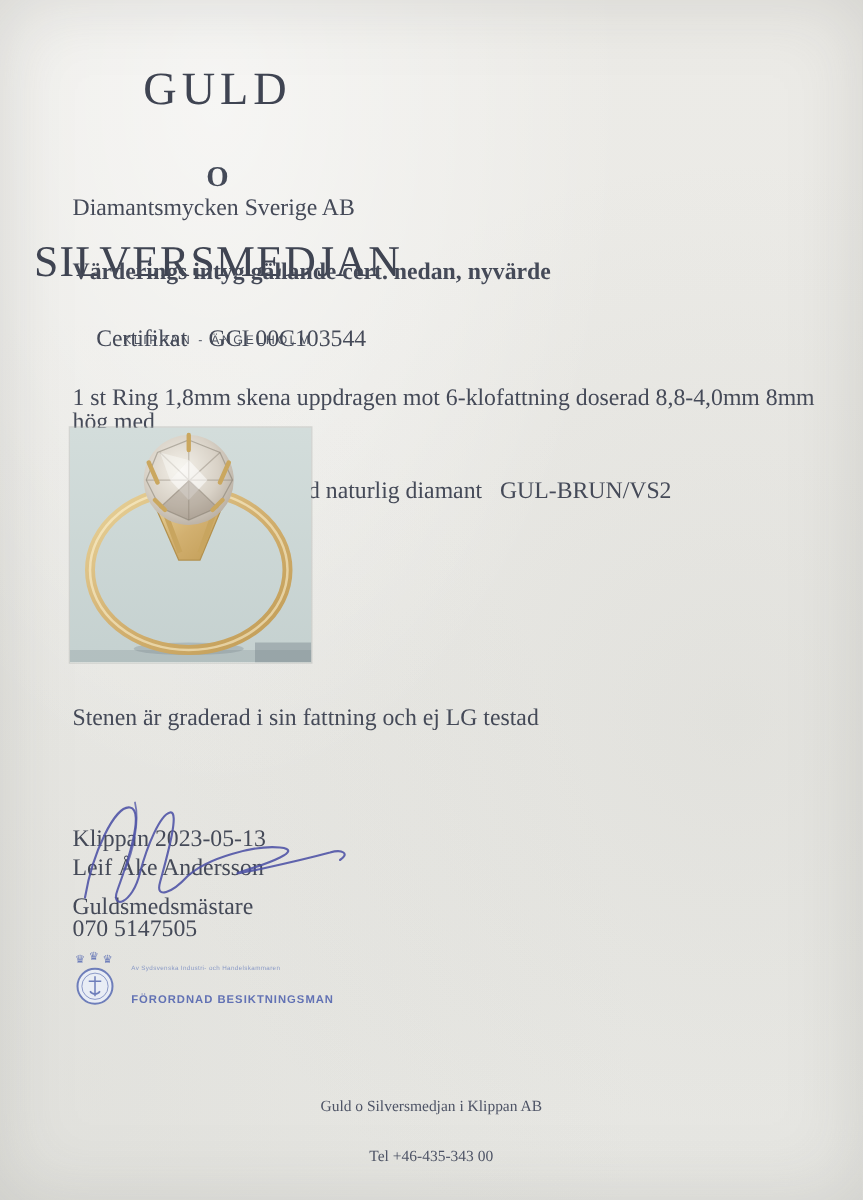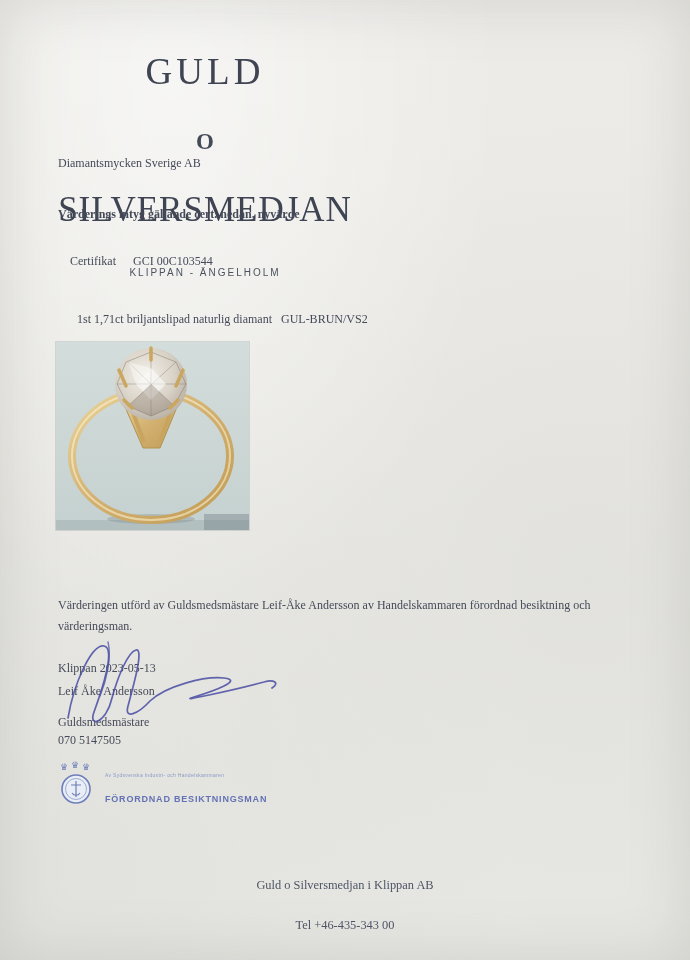--- a/index.html
+++ b/index.html
@@ -13,27 +13,27 @@
     background:
       radial-gradient(ellipse at 25% 8%, rgba(255,255,255,.55), transparent 45%),
       radial-gradient(ellipse at 85% 60%, rgba(190,190,184,.18), transparent 55%),
       radial-gradient(ellipse at 10% 90%, rgba(200,200,194,.20), transparent 50%),
       linear-gradient(#ecebe7, #e8e8e4);
     box-shadow: inset 0 0 60px rgba(125,125,118,.22);
     color:#474c5a;
   }
   .abs{position:absolute;white-space:pre-wrap;}
   
-  .hdr{left:0;top:16px;width:348px;text-align:center;color:#3f4452;margin-left:31px;}
+  .hdr{left:0;top:16px;width:348px;text-align:center;color:#3f4452;}
   .hdr-guld{font-size:37px;letter-spacing:4px;line-height:40px;}
   .hdr-o{font-size:23px;line-height:26px;margin-top:1px;font-weight:600;color:#444a58;}
   .hdr-silver{font-size:35px;letter-spacing:1px;line-height:36px;margin-top:1px;}
   .hdr-sub{font-family:"Liberation Sans", sans-serif;font-size:10px;letter-spacing:2px;color:#4c5260;margin-top:3px;}
   
-  .t{font-size:12px;color:#454a58;}
+  .t{font-size:19px;color:#454a58;}
   .indent{padding-left:19px;}
   .desc{line-height:18.5px;}
   .wide{width:585px;line-height:20.5px;}
   
   .photo{left:56px;top:342px;width:193px;height:188px;box-shadow:0 0 0 1px rgba(160,165,162,.35);}
   
   .stamp{left:53px;top:760px;display:flex;align-items:center;gap:6px;}
   .stamp-text{display:flex;flex-direction:column;justify-content:center;margin-top:8px;}
   .stamp-l1{font-family:"Liberation Sans", sans-serif;font-size:5px;color:#8a9ac6;letter-spacing:.3px;}
   .stamp-l2{font-family:"Liberation Sans", sans-serif;font-size:9px;font-weight:bold;color:#6272b4;letter-spacing:.8px;margin-top:16px;}
@@ -55,20 +55,21 @@
   </div>
 
   <div class="abs t" style="left:58px;top:156px;">Diamantsmycken Sverige AB</div>
   <div class="abs t" style="left:58px;top:207px;font-weight:bold;">Värderings intyg gällande cert. nedan, nyvärde</div>
 
   <div class="abs t" style="left:58px;top:239px;">
     <span>Certifikat</span><span style="display:inline-block;width:17px;"></span><span>GCI 00C103544</span>
   </div>
 
   <div class="abs t desc" style="left:58px;top:273px;width:610px;">
+    <div>1 st Ring 1,8mm skena uppdragen mot 6-klofattning doserad 8,8-4,0mm 8mm hög med</div>
     <div class="indent">1st 1,71ct briljantslipad naturlig diamant   GUL-BRUN/VS2</div>
     <div class="indent">14K Guld    2,21gr</div>
   </div>
 
   <svg class="abs photo" viewBox="0 0 193 188">
     <defs>
       <linearGradient id="gbg" x1="0" y1="0" x2="0" y2="1">
         <stop offset="0" stop-color="#d3dddb"></stop>
         <stop offset="1" stop-color="#c5d1d0"></stop>
       </linearGradient>
@@ -98,21 +99,21 @@
     <polygon points="95,10 120,20 130,42 118,64 95,74 72,64 61,42 70,20" fill="none" stroke="rgba(120,112,100,0.45)" stroke-width="1"></polygon>
     <path d="M95,10 L95,74 M61,42 L130,42 M72,20 L118,64 M120,20 L72,64" stroke="rgba(130,120,108,0.40)" stroke-width="1"></path>
     <polygon points="95,26 110,42 95,58 80,42" fill="rgba(255,255,255,0.55)"></polygon>
     <polygon points="95,42 118,64 95,74 72,64" fill="rgba(135,120,105,0.35)"></polygon>
     <polygon points="72,20 95,26 80,42" fill="rgba(250,250,245,0.5)"></polygon>
 
     <path d="M63,28 L70,44 M95,6 L95,18 M127,28 L120,44 M68,58 L76,66 M122,58 L114,66" stroke="#caa75f" stroke-width="3.5" stroke-linecap="round" fill="none"></path>
   </svg>
 
 
-  <div class="abs t wide" style="left:58px;top:595px;">Värderingen utförd av Guldsmedsmästare Leif-Åke Andersson av Handelskammaren förordnad besiktning och värderingsman.</div>
+  <div class="abs t" style="left:58px;top:564px;">Stenen är graderad i sin fattning och ej LG testad</div>
 
   <div class="abs t" style="left:58px;top:646px;margin-top:15px;">Klippan 2023-05-13</div>
   <div class="abs t" style="left:58px;top:684px;">Leif Åke Andersson</div>
   <div class="abs t" style="left:58px;top:715px;">Guldsmedsmästare</div>
   <div class="abs t" style="left:58px;top:733px;">070 5147505</div>
 
   <svg class="abs sig" viewBox="0 0 240 100">
     <path d="M16,80 C22,44 40,6 52,8 C64,10 50,52 42,74 C36,90 54,86 60,60 C66,38 76,14 84,12 C92,10 82,46 76,68 C72,82 86,76 98,63 C114,48 152,38 172,40 C192,42 162,53 142,59 C122,65 182,52 212,44 C222,41 228,45 220,50" fill="none" stroke="#4c51a5" stroke-width="1.7" stroke-linecap="round" opacity="0.88"></path>
     <path d="M56,4 C60,20 54,44 48,58" fill="none" stroke="#4c51a5" stroke-width="1.4" stroke-linecap="round" opacity="0.75"></path>
   </svg>

